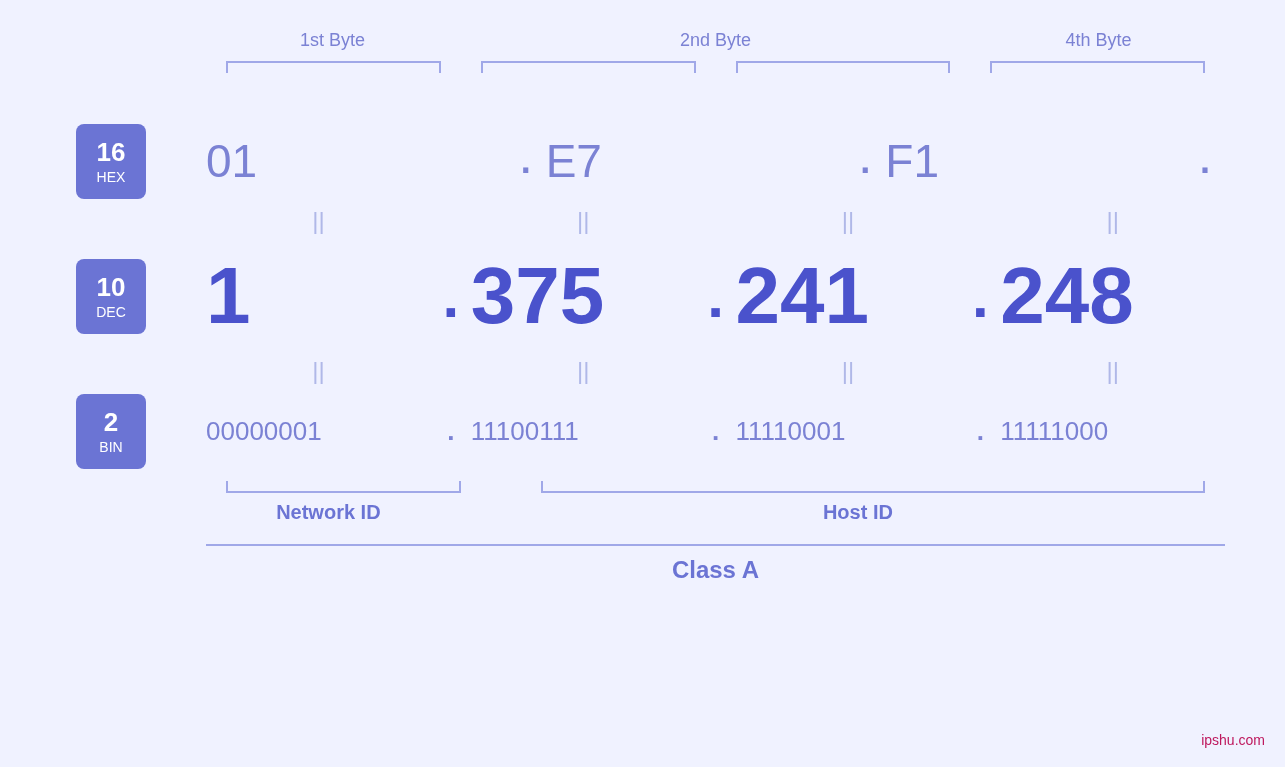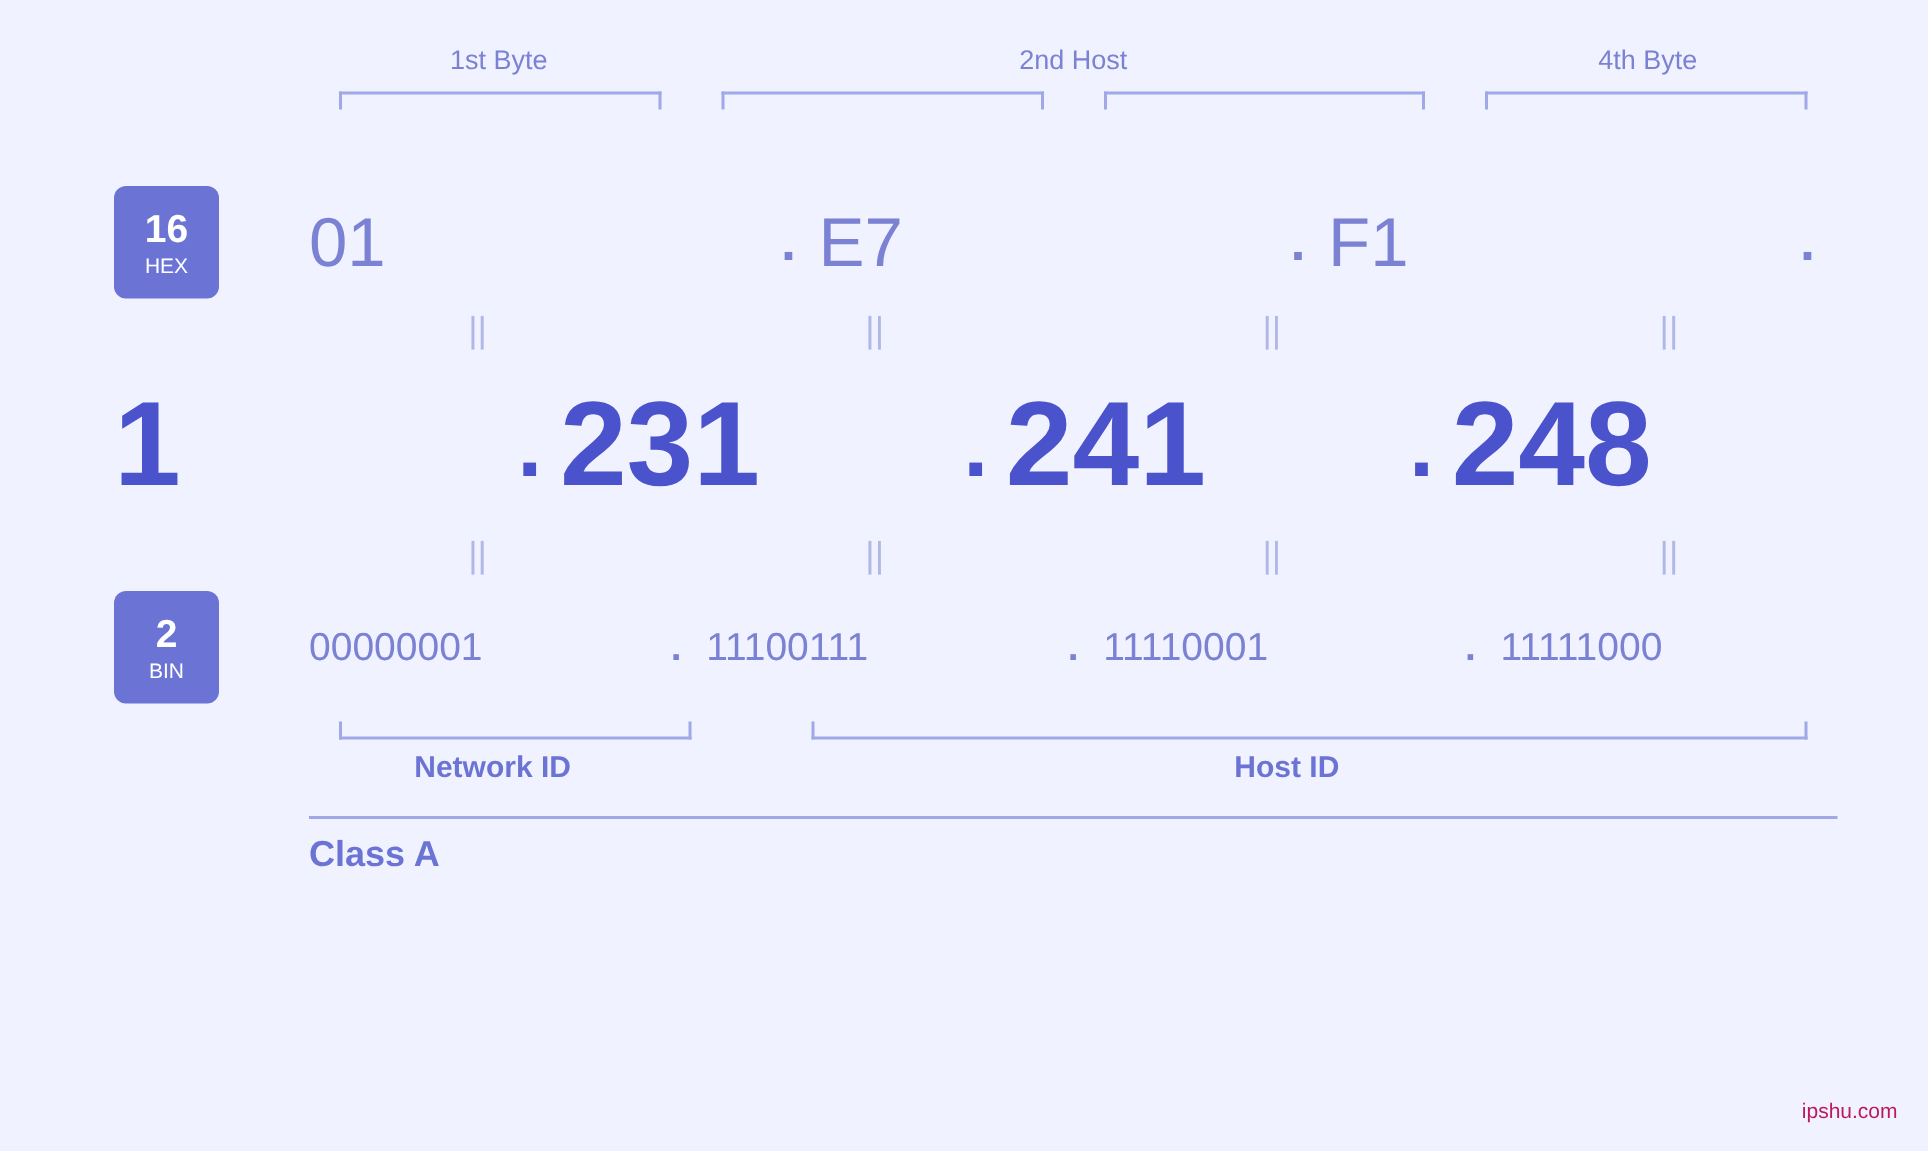--- a/index.html
+++ b/index.html
@@ -195,21 +195,21 @@
       margin-left: 130px;
       margin-top: 20px;
     }
 
     .class-line {
       border-top: 2px solid #a0a8e8;
       width: 100%;
     }
 
     .class-label {
-      text-align: left;
+      text-align: center;
       color: #6b74d4;
       font-size: 24px;
       font-weight: bold;
       margin-top: 10px;
     }
 
     
     .watermark {
       position: absolute;
       bottom: 19px;
@@ -219,21 +219,21 @@
       text-align: center;
     }
   </style>
 </head>
 <body>
 
 <div class="main-container">
 
   <div class="byte-headers">
     <div class="byte-header">1st Byte</div>
-    <div class="byte-header">2nd Host</div>
+    <div class="byte-header">2nd Byte</div>
     <div class="byte-header">4th Byte</div>
   </div>
 
   <div class="top-brackets">
     <div class="bracket-cell">
       <div class="bracket-top"></div>
     </div>
     <div class="bracket-cell">
       <div class="bracket-top"></div>
     </div>
@@ -271,24 +271,30 @@
         <div class="dot-spacer"></div>
         <div class="equals-cell">||</div>
         <div class="dot-spacer"></div>
         <div class="equals-cell">||</div>
         <div class="dot-spacer"></div>
         <div class="equals-cell">||</div>
       </div>
     </div>
 
     <div style="display:flex; align-items:center; width:100%; height:110px;">
+      <div style="width:130px; display:flex; align-items:center;">
+        <div class="base-badge">
+          <span class="base-num">10</span>
+          <span class="base-label">DEC</span>
+        </div>
+      </div>
       <div style="flex:1; display:flex; align-items:center;">
         <div class="value-cell"><span class="dec-value">1</span></div>
         <div class="dot-cell">.</div>
-        <div class="value-cell"><span class="dec-value">231</span></div>
+        <div class="value-cell"><span class="dec-value">375</span></div>
         <div class="dot-cell">.</div>
         <div class="value-cell"><span class="dec-value">241</span></div>
         <div class="dot-cell">.</div>
         <div class="value-cell"><span class="dec-value">248</span></div>
       </div>
     </div>
 
     <div style="display:flex; align-items:center; width:100%; height:40px;">
       <div style="width:130px;"></div>
       <div style="flex:1; display:flex; align-items:center;">

